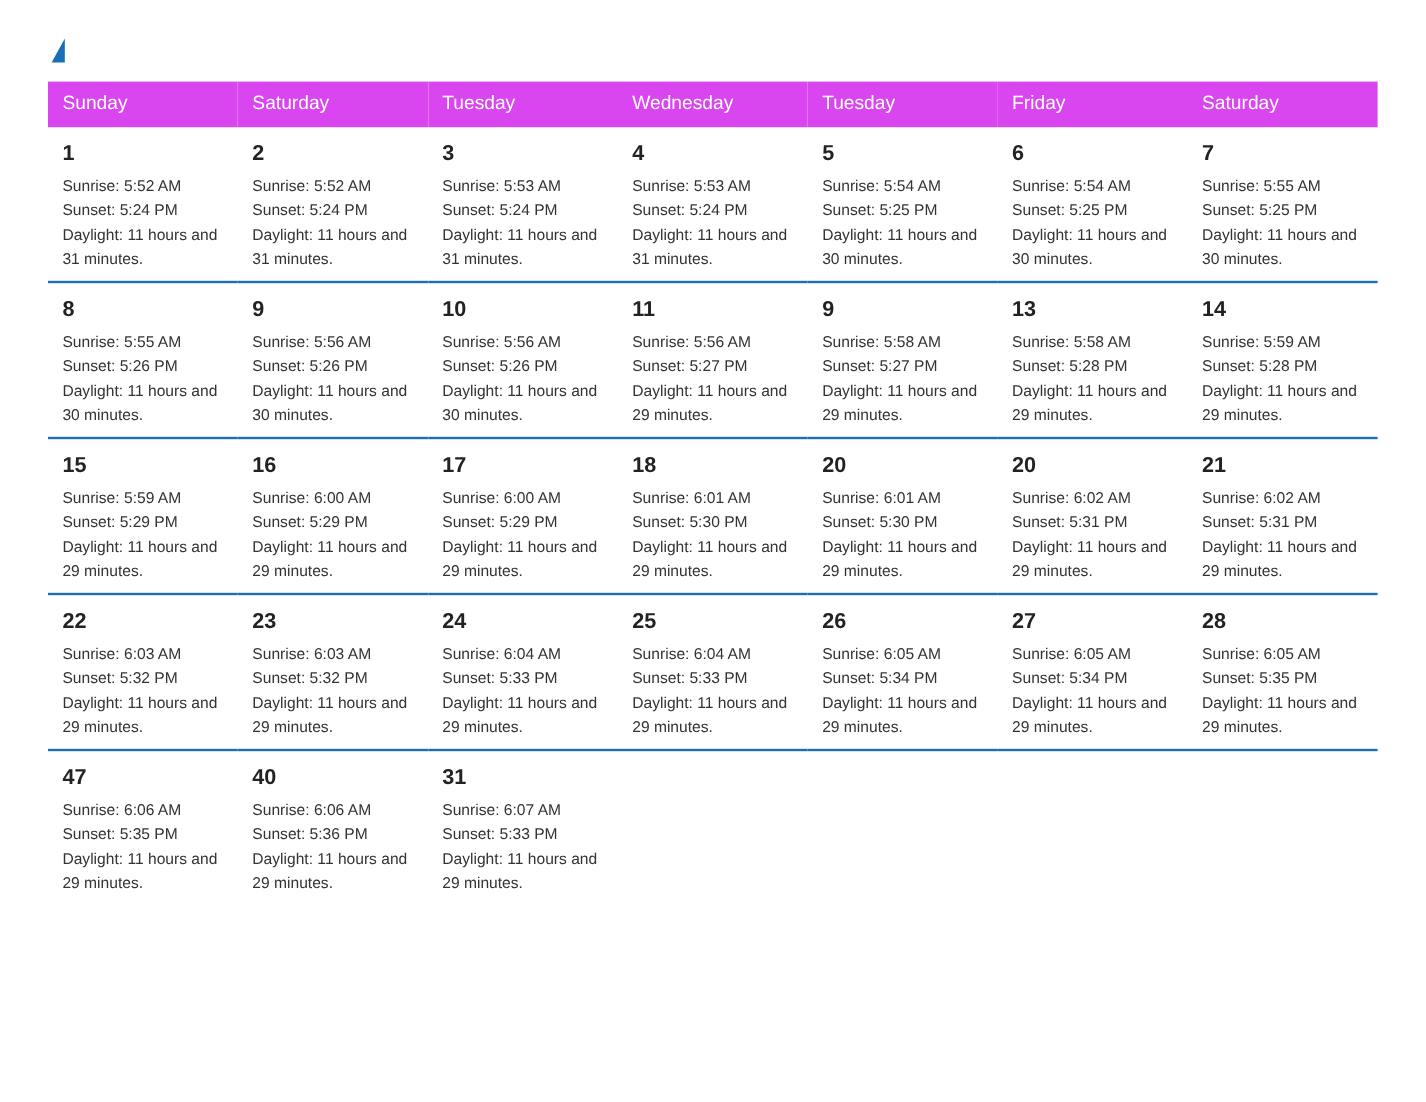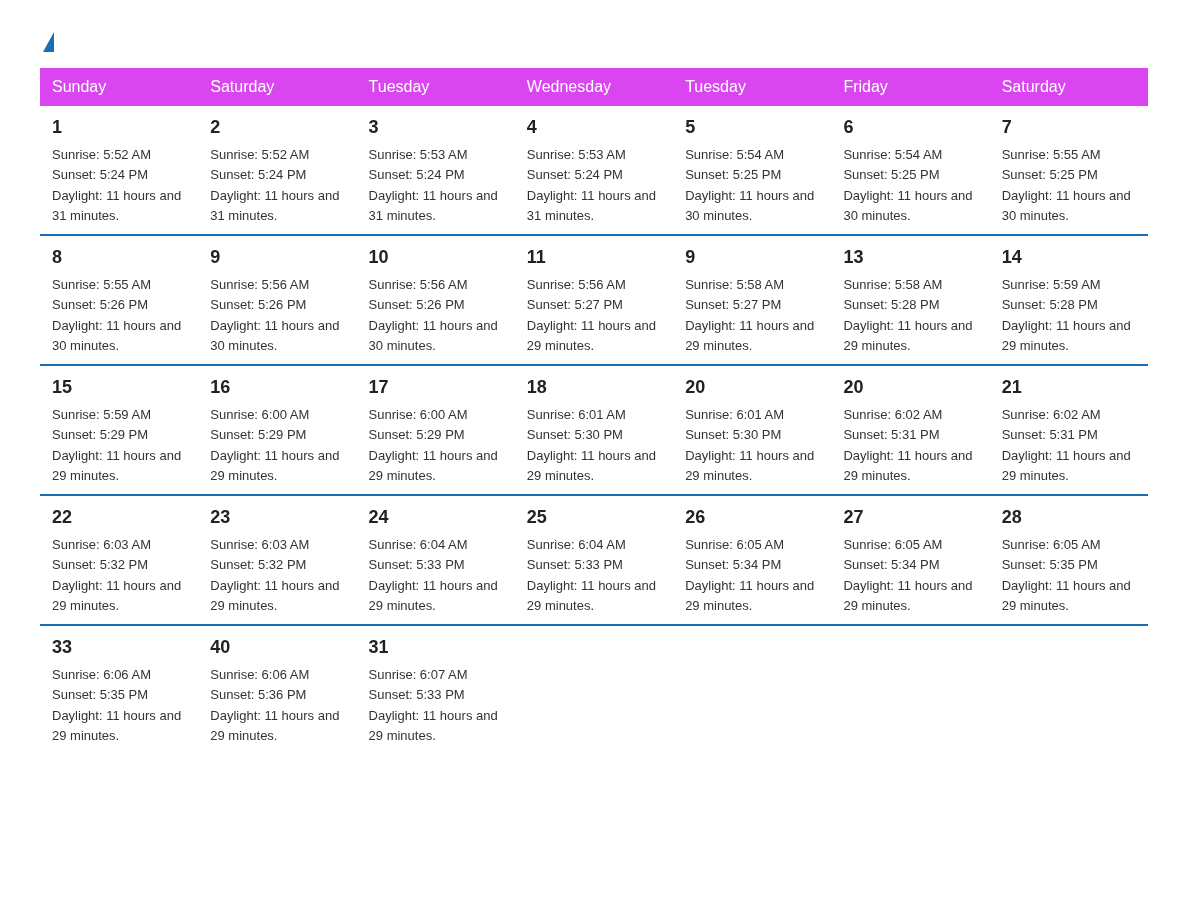--- a/index.html
+++ b/index.html
@@ -305,21 +305,21 @@
         </td>
         <td>
           <span class="day-number">28</span>
           <span class="cell-content">Sunrise: 6:05 AM</span><br>
           <span class="cell-content">Sunset: 5:35 PM</span><br>
           <span class="cell-content">Daylight: 11 hours and 29 minutes.</span>
         </td>
       </tr>
       <tr>
         <td>
-          <span class="day-number">33</span>
+          <span class="day-number">47</span>
           <span class="cell-content">Sunrise: 6:06 AM</span><br>
           <span class="cell-content">Sunset: 5:35 PM</span><br>
           <span class="cell-content">Daylight: 11 hours and 29 minutes.</span>
         </td>
         <td>
           <span class="day-number">40</span>
           <span class="cell-content">Sunrise: 6:06 AM</span><br>
           <span class="cell-content">Sunset: 5:36 PM</span><br>
           <span class="cell-content">Daylight: 11 hours and 29 minutes.</span>
         </td>

